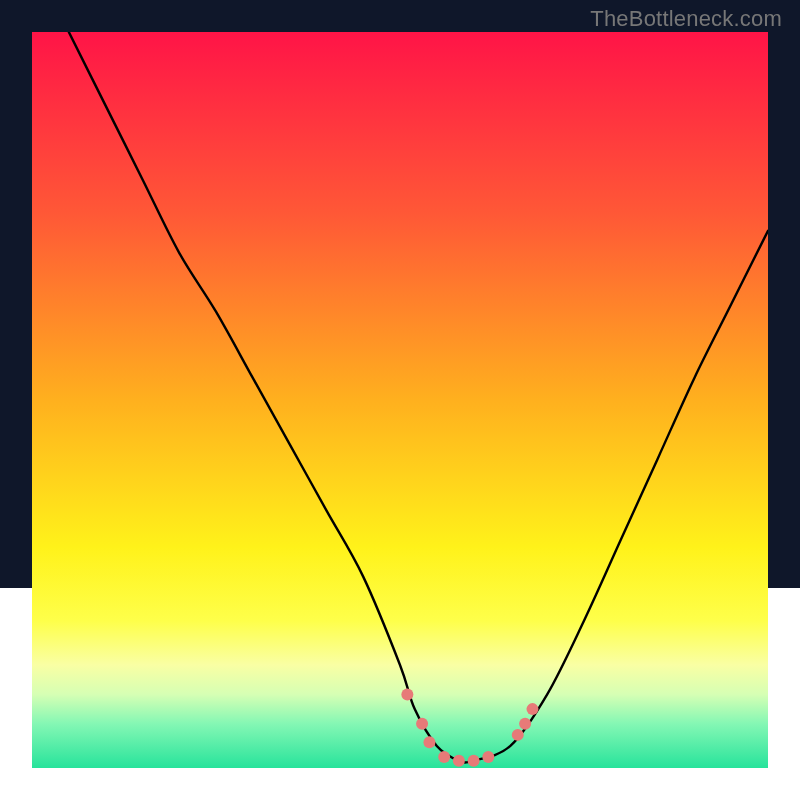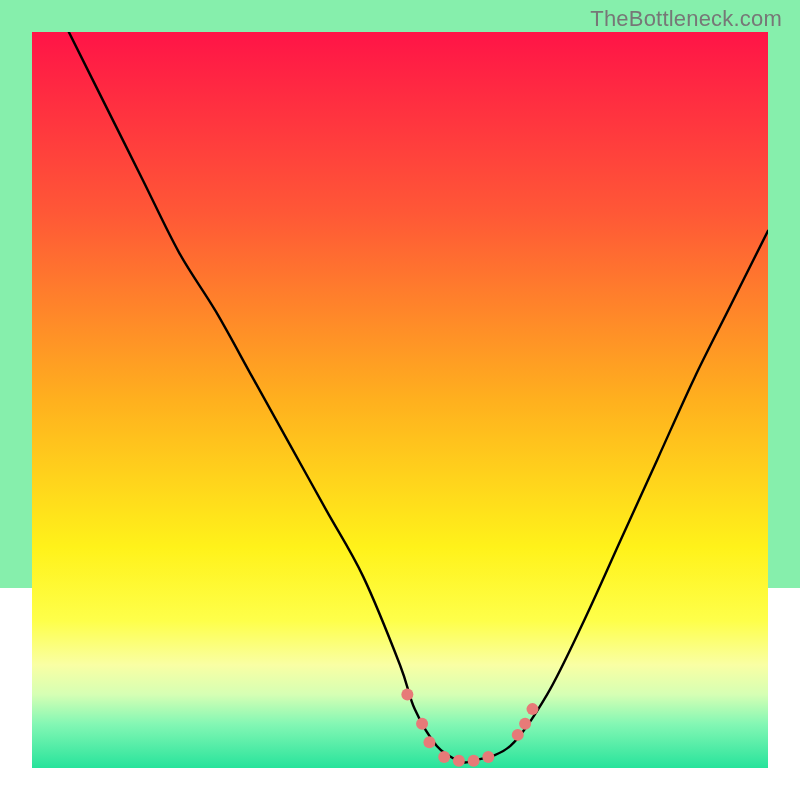--- a/index.html
+++ b/index.html
@@ -6,21 +6,21 @@
     margin: 0;
     padding: 0;
     width: 800px;
     height: 800px;
     overflow: hidden;
     font-family: Arial, Helvetica, sans-serif;
   }
   .frame {
     width: 800px;
     height: 588px;
-    background: #86efac;
+    background: #0f172a;
     position: relative;
     box-sizing: border-box;
   }
   .attribution {
     position: absolute;
     top: 6px;
     right: 18px;
     color: #777777;
     font-size: 22px;
     font-weight: 500;

